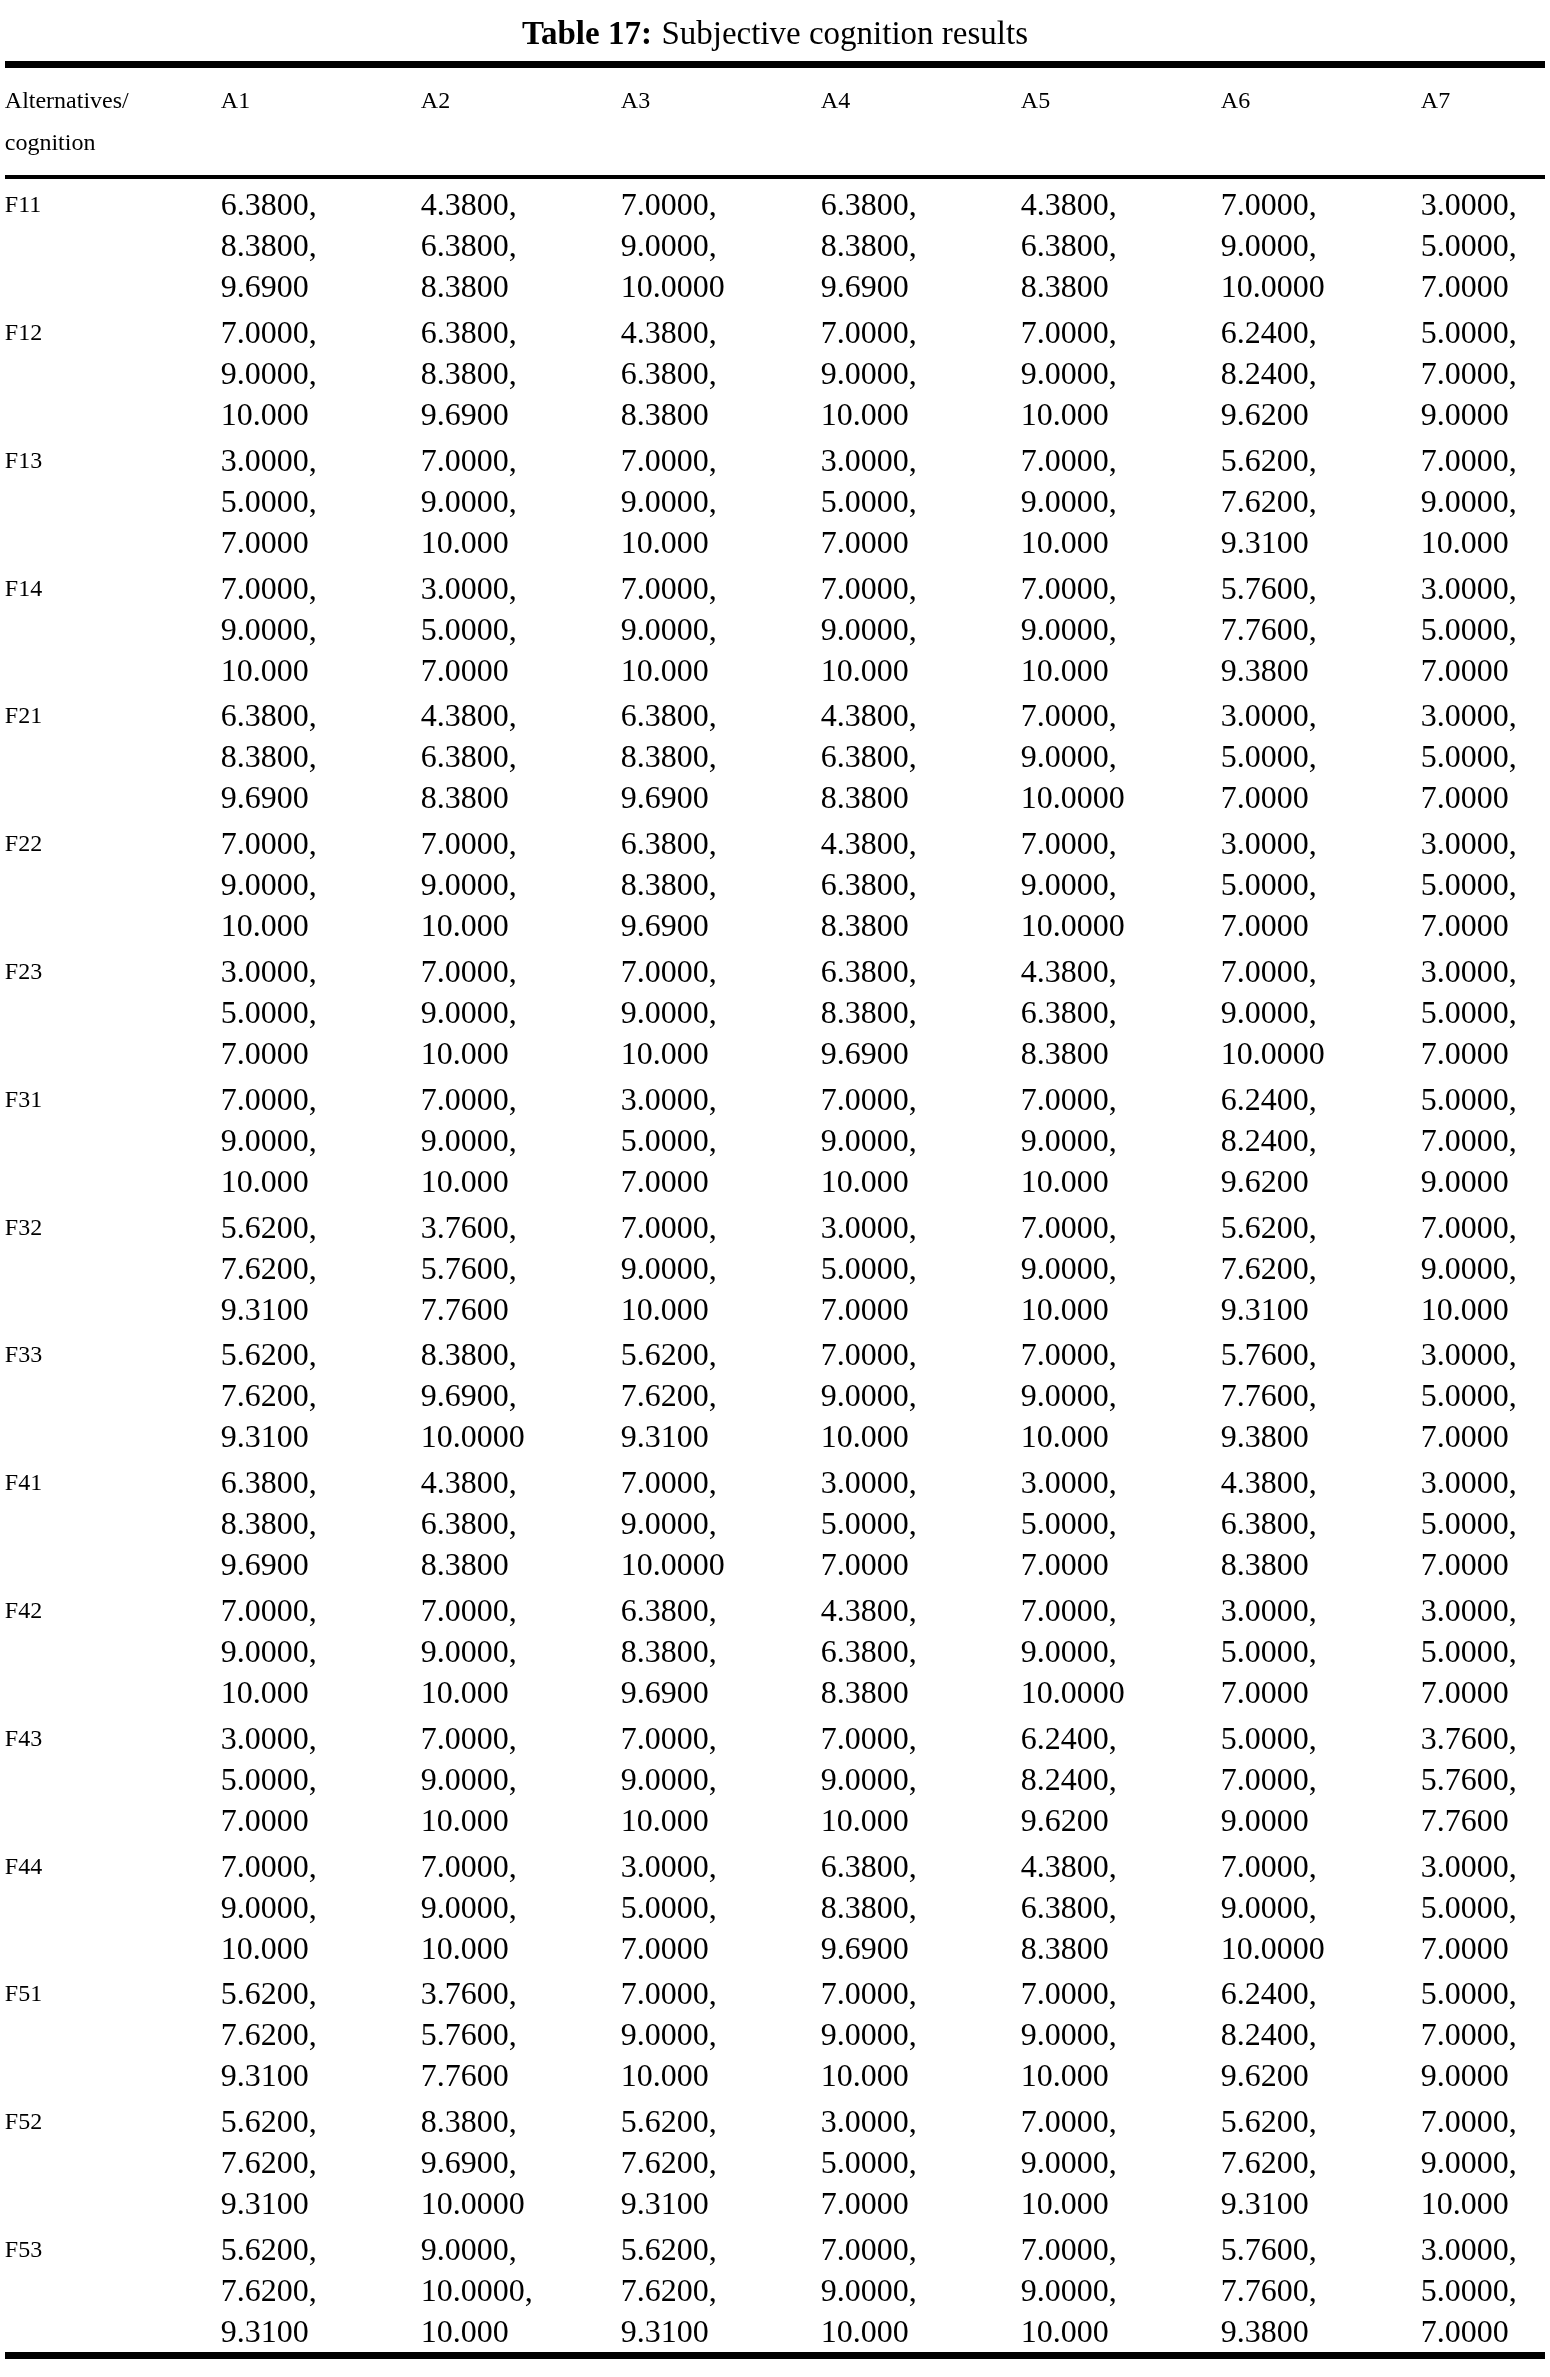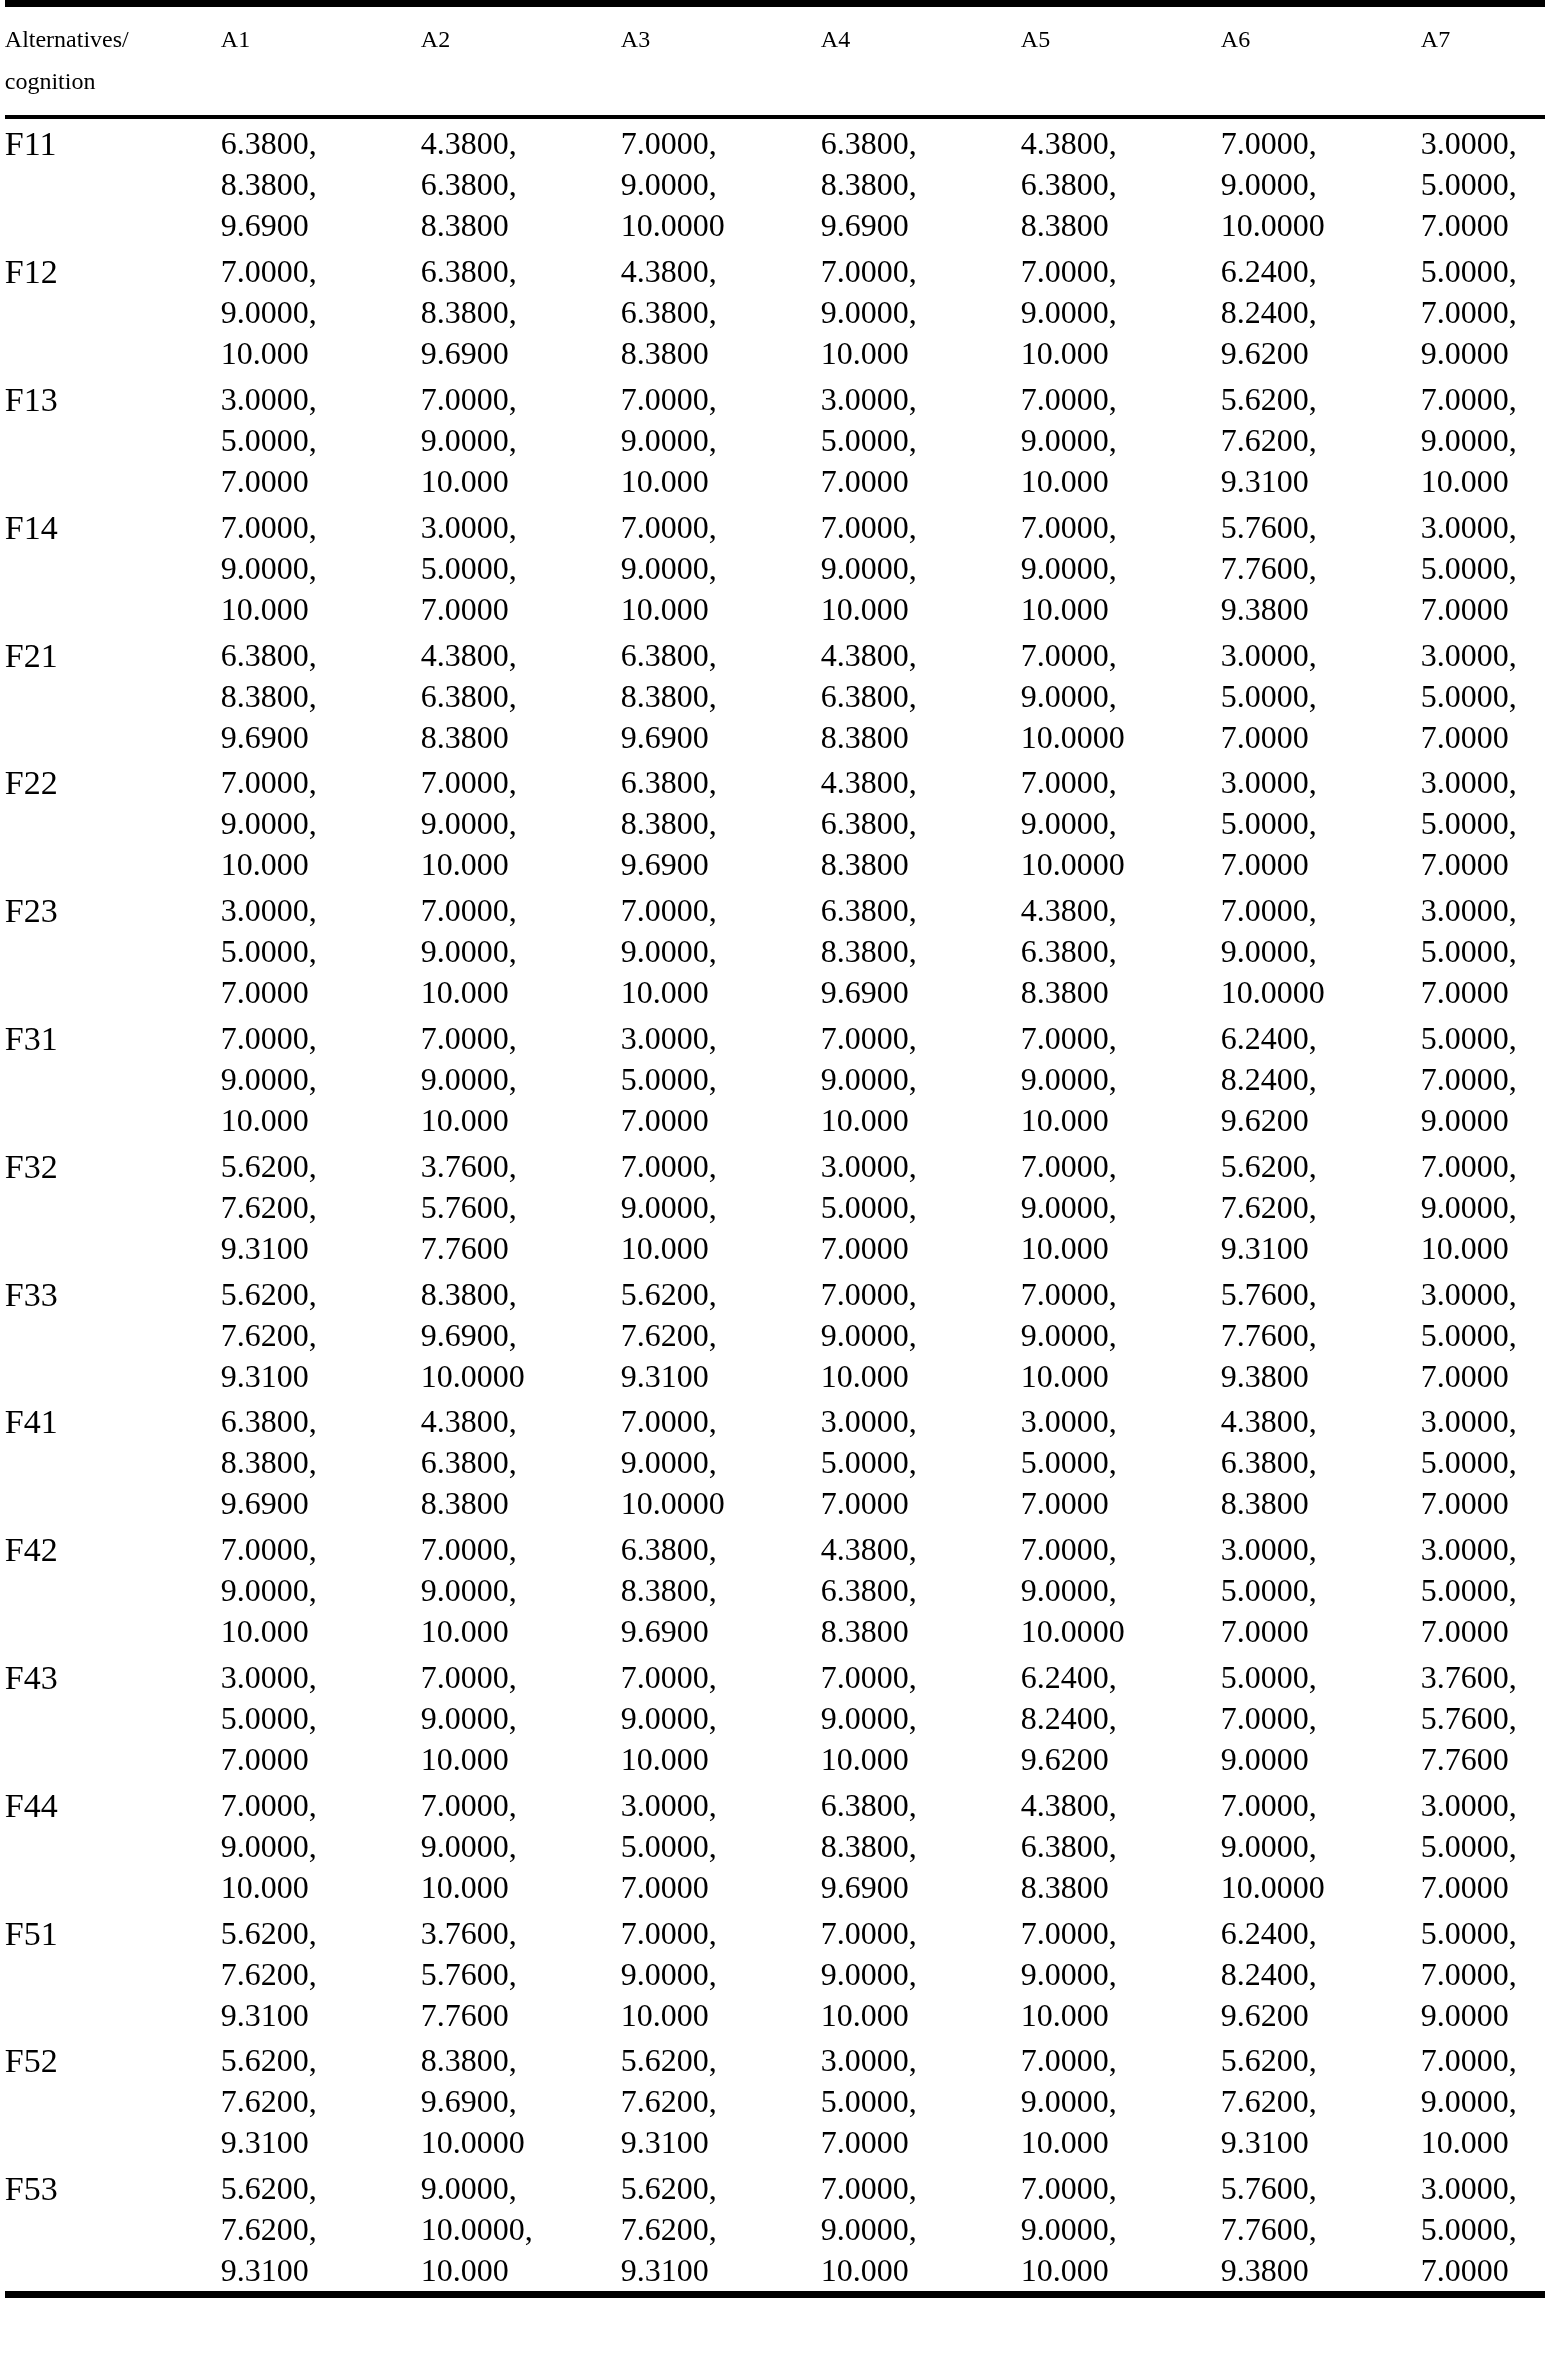--- a/index.html
+++ b/index.html
@@ -50,26 +50,29 @@
     padding-top: 11px;
     padding-bottom: 12.7px;
     border-bottom: 4.8px solid #000000;
   }
   tbody td {
     font-size: 32px;
     line-height: 41px;
     padding-top: 4.8px;
   }
   .vline { white-space: nowrap; }
-  .rowlabel { font-size: 34px; }
+  .rowlabel { font-size: 24px; }
 </style>
 </head>
 <body>
 
 <div class="page">
+  <div class="caption">
+    <span class="cap-label">Table 17:</span><span class="cap-text">Subjective cognition results</span>
+  </div>
 
   <table class="data">
     <colgroup>
       <col class="c-label">
       <col class="c-attr">
       <col class="c-attr">
       <col class="c-attr">
       <col class="c-attr">
       <col class="c-attr">
       <col class="c-attr">

